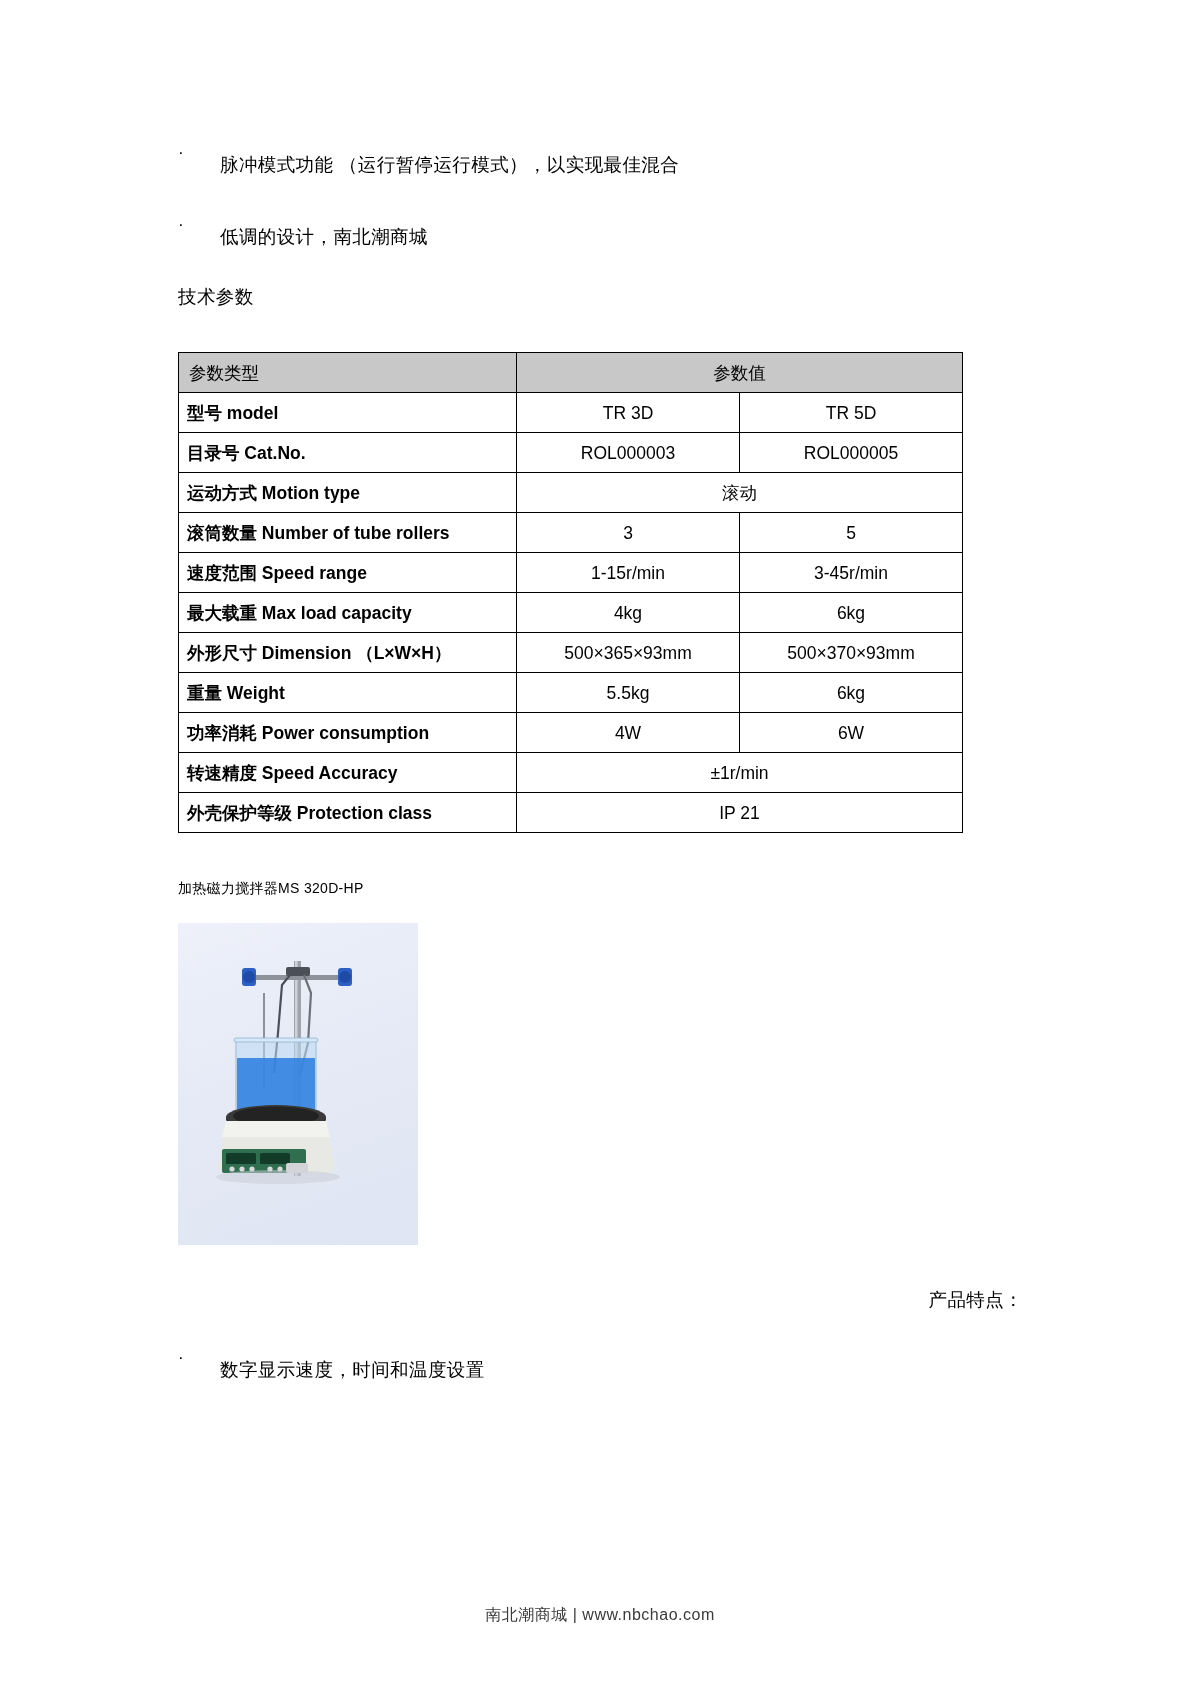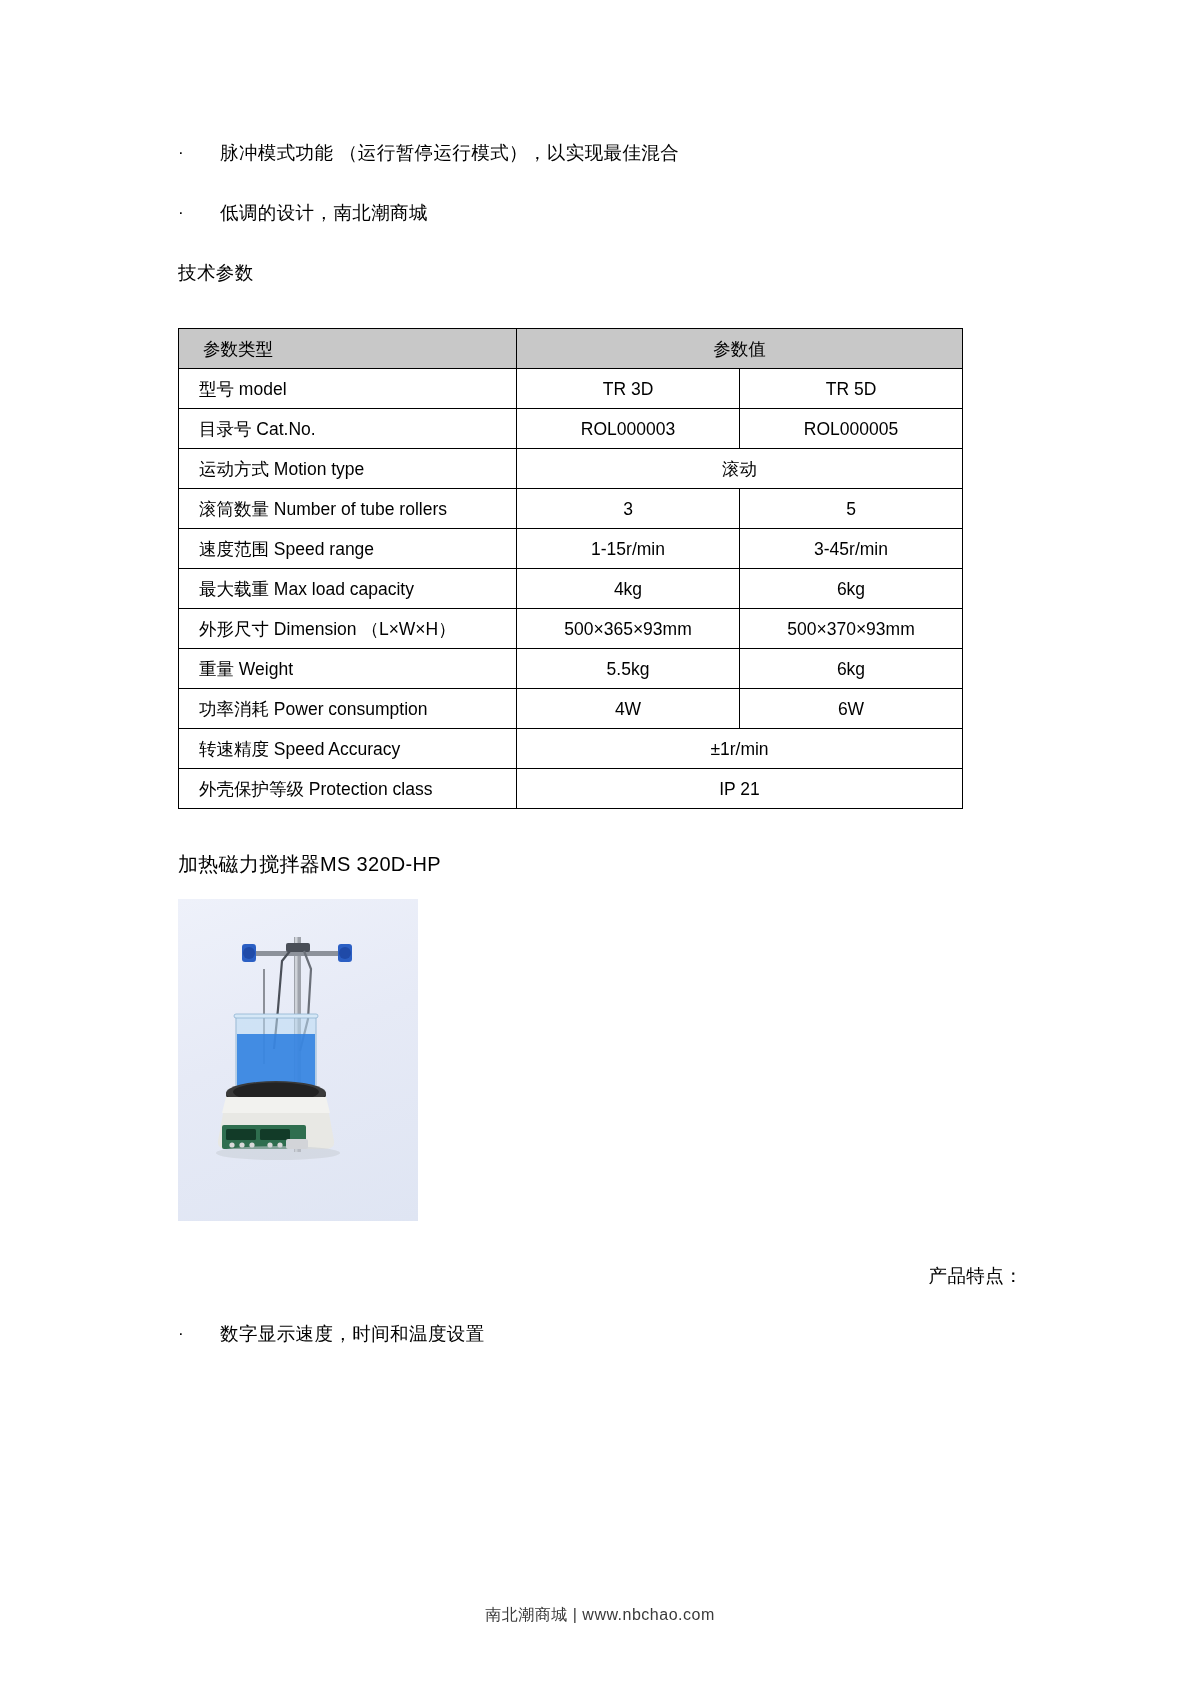--- a/index.html
+++ b/index.html
@@ -39,20 +39,21 @@
     width: 42px;
     flex: 0 0 42px;
     font-size: 17px;
     line-height: 26px;
     color: #000;
   }
   .bullet-text {
     font-size: 18.5px;
     line-height: 26px;
     letter-spacing: 0.4px;
+    margin-top: 12px;
   }
 
   .section-label {
     font-size: 18.5px;
     line-height: 26px;
     margin-top: 24px;
     margin-bottom: 42px;
     letter-spacing: 0.4px;
   }
 
@@ -65,44 +66,45 @@
   }
   table.spec td {
     border: 1px solid #000000;
     font-size: 17.5px;
     line-height: 22px;
     height: 39px;
     padding: 0 0 0 0;
     vertical-align: middle;
   }
   table.spec td.param-name {
-    padding-left: 20px;
+    padding-left: 8px;
     text-align: left;
+    font-weight: bold;
   }
   table.spec td.val {
     text-align: center;
   }
   table.spec tr.head td {
     background: #c8c8c8;
     font-weight: normal;
   }
   table.spec tr.head td.param-name {
-    padding-left: 24px;
+    padding-left: 10px;
   }
 
   
   .cat-heading {
     font-size: 19px;
     font-weight: bold;
     margin-top: 72px;
     margin-bottom: 0;
     letter-spacing: 0.5px;
   }
   .product-title {
-    font-size: 20px;
+    font-size: 14px;
     line-height: 26px;
     margin-top: 42px;
     letter-spacing: 0.3px;
   }
 
   
   .product-image {
     margin-top: 22px;
     width: 240px;
     height: 322px;

